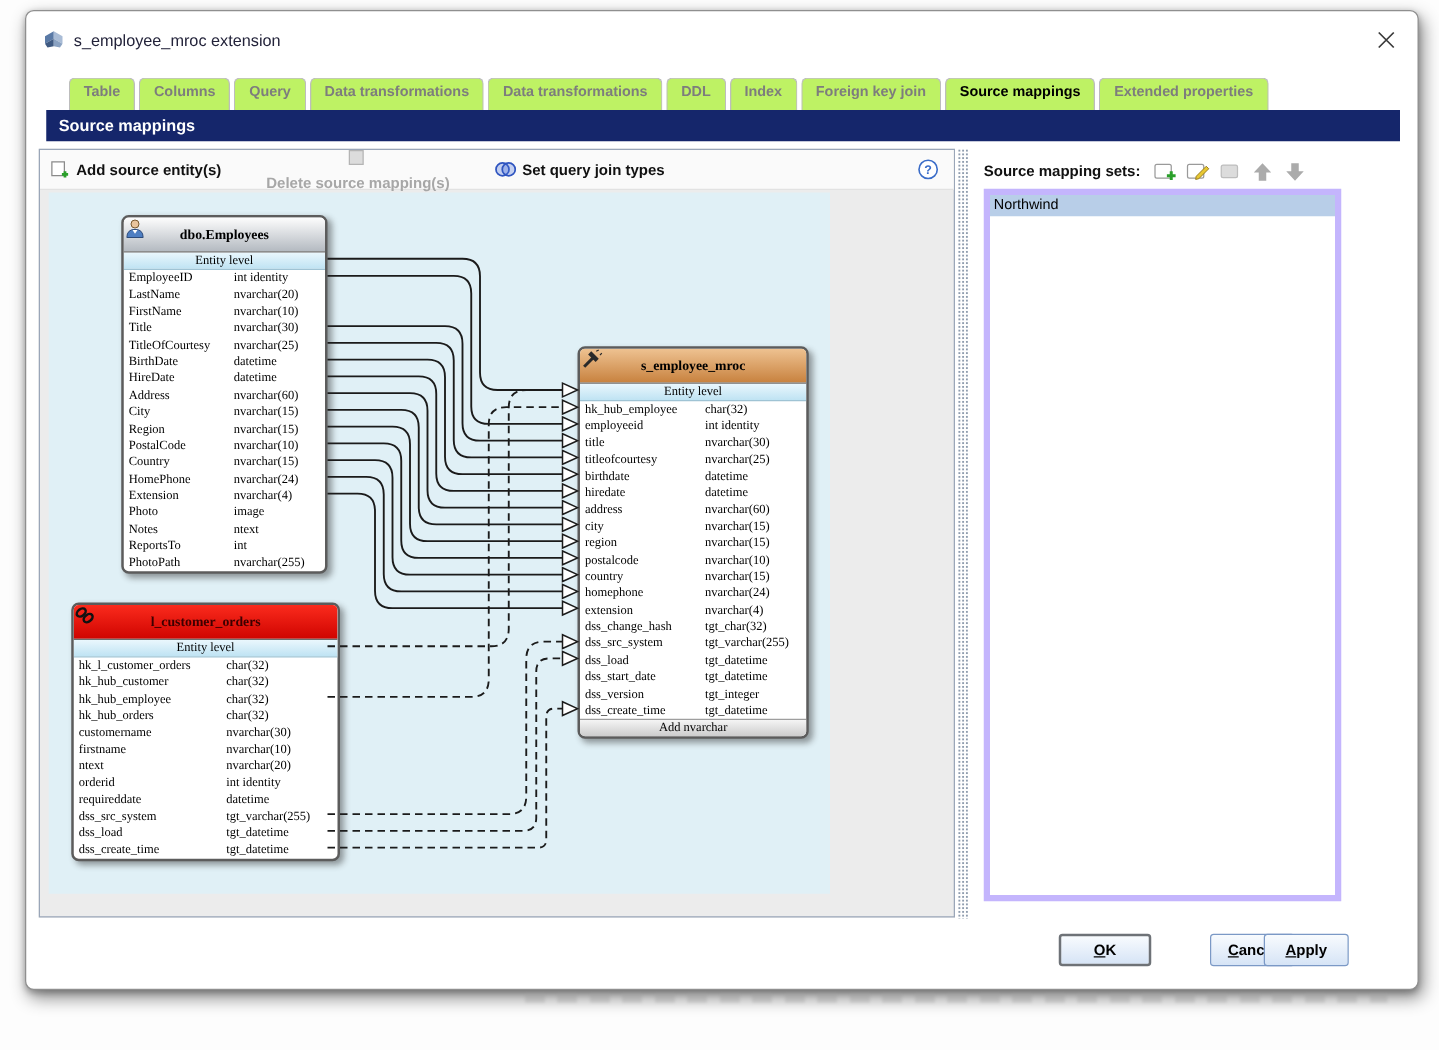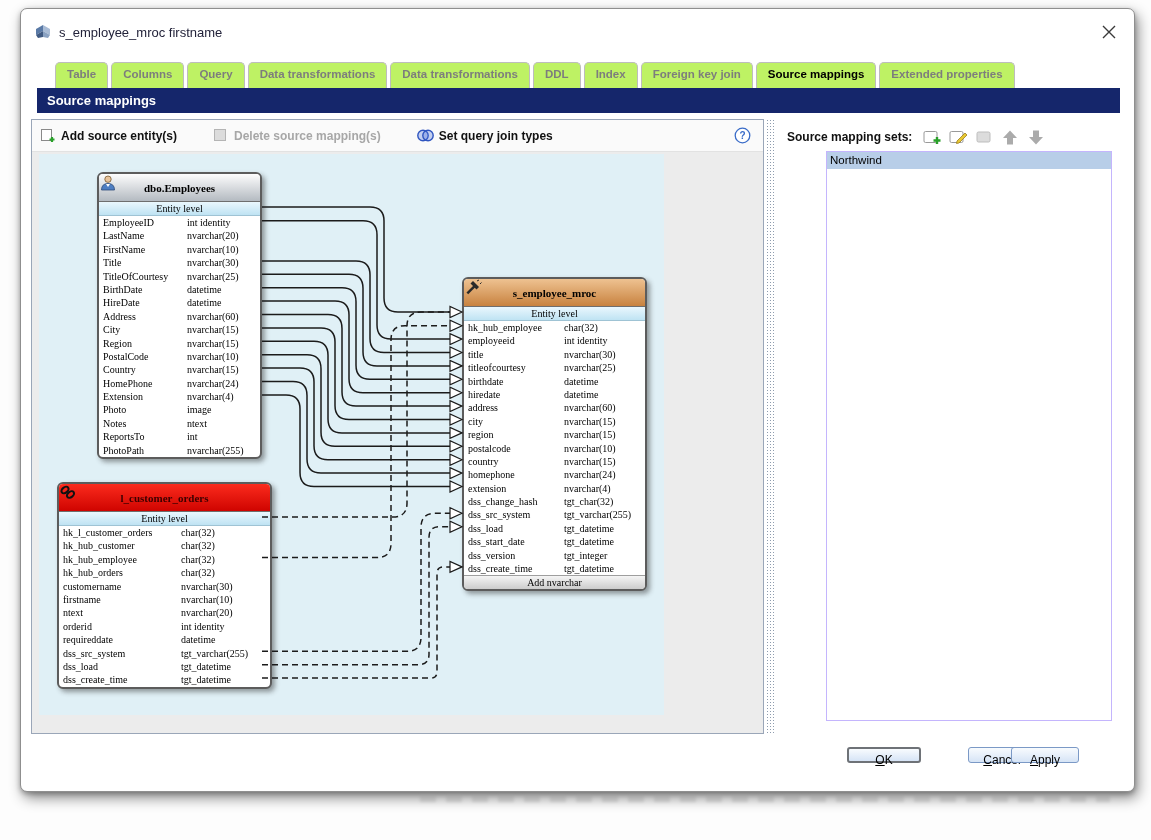--- a/index.html
+++ b/index.html
@@ -27,21 +27,21 @@
              background:#15266b; color:#fff; font-weight:bold; font-size:13px;
              line-height:25px; padding-left:10px; }
 
   
   .left-panel { position:absolute; left:10px; top:110px; width:733px; height:615px;
                 background:#ececec; border:1px solid #9aa6b8; }
   .diagram-toolbar { position:absolute; left:0; top:0; right:0; height:32px; background:#fafafa;
                      border-bottom:1px solid #e2e2e2; display:flex; align-items:center;
                      padding-left:8px; gap:36px; }
   .tool-btn { display:flex; align-items:center; gap:5px; font-size:12px; font-weight:bold; color:#111; }
-  .tool-btn.disabled { color:#a7a7a7; }
+  .tool-btn.disabled { color:#a7a7a7;flex-direction:column; }
   .help-btn { position:absolute; right:12px; top:7px; width:17px; height:17px; }
 
   .canvas { position:absolute; left:7px; top:34px; width:625px; height:561px; background:#e0f0f6;font-family:Liberation Serif, serif; }
   .canvas svg { position:absolute; left:0; top:0; z-index:3; pointer-events:none; }
   .conn { fill:none; stroke:#1b1b1b; stroke-width:1.5; }
   .conn.dashed { stroke-dasharray:6 4; }
   .arrowhead { fill:#ffffff; stroke:#1b1b1b; stroke-width:1.2; }
 
   
   .entity { position:absolute; z-index:2; background:#fff; border:2px solid #5c5c5c;
@@ -62,48 +62,48 @@
   .splitter { position:absolute; left:745px; top:110px; width:9px; height:616px;
               background-image:radial-gradient(circle, #8e9cae 0.9px, transparent 1px);
               background-size:3px 3px; }
 
   
   .right-header { position:absolute; left:766px; top:117px; width:306px; height:22px;
                   display:flex; align-items:center; }
   .right-label { font-size:12px; font-weight:bold; color:#111; margin-right:10px; }
   .mini-btn { width:20px; height:17px; margin-right:6px; }
   .mapping-list { position:absolute; left:766px; top:142px; width:286px; height:570px;
-                  background:#fff; border:1px solid #c4b5fd;margin-left:39px; }
+                  background:#fff; border:5px solid #c4b5fd; }
   .list-item { height:17px; line-height:17px; font-size:11.5px; padding-left:3px; color:#000; }
   .list-item.selected { background:#b8cee8; }
 
   
-  .win-btn { position:absolute; top:738px; height:16px; text-align:center; font-size:12px;
-             font-weight:normal; color:#000; line-height:24px;
+  .win-btn { position:absolute; top:738px; height:26px; text-align:center; font-size:12px;
+             font-weight:bold; color:#000; line-height:24px;
              background:linear-gradient(#f8fbfe,#d6e4f6); border:1px solid #7b99c6; border-radius:3px; }
   .win-btn.default { border:2px solid #6e7277; line-height:22px; }
   .win-btn u { text-decoration:underline; }
 
   .bottom-artifact { position:absolute; left:420px; top:795px; width:690px; height:7px;
                      background:repeating-linear-gradient(90deg,#9c9c9c 0 16px, transparent 16px 26px);
                      opacity:.35; filter:blur(1.4px); }
 </style>
 </head>
 <body>
 
 <div class="dialog">
 
   <div class="titlebar">
     <svg class="app-icon" viewBox="0 0 18 18">
       <polygon points="2,7 9,3 9,9 2,13" fill="#5a7aa6"></polygon>
       <polygon points="16,7 9,3 9,9 16,13" fill="#a9bcd6"></polygon>
       <polygon points="2,13 9,9 9,15 4,16" fill="#3f5a82"></polygon>
       <polygon points="16,13 9,9 9,15 14,16" fill="#8aa2c2"></polygon>
     </svg>
-    <span class="win-title">s_employee_mroc firstname</span>
+    <span class="win-title">s_employee_mroc extension</span>
     <svg class="close-btn" viewBox="0 0 18 18">
       <path d="M3 3 L15 15 M15 3 L3 15" stroke="#3a3a3a" stroke-width="1.4"></path>
     </svg>
   </div>
 
   <div class="tabstrip">
       <div class="tab">Table</div>
       <div class="tab">Columns</div>
       <div class="tab">Query</div>
       <div class="tab">Data transformations</div>

